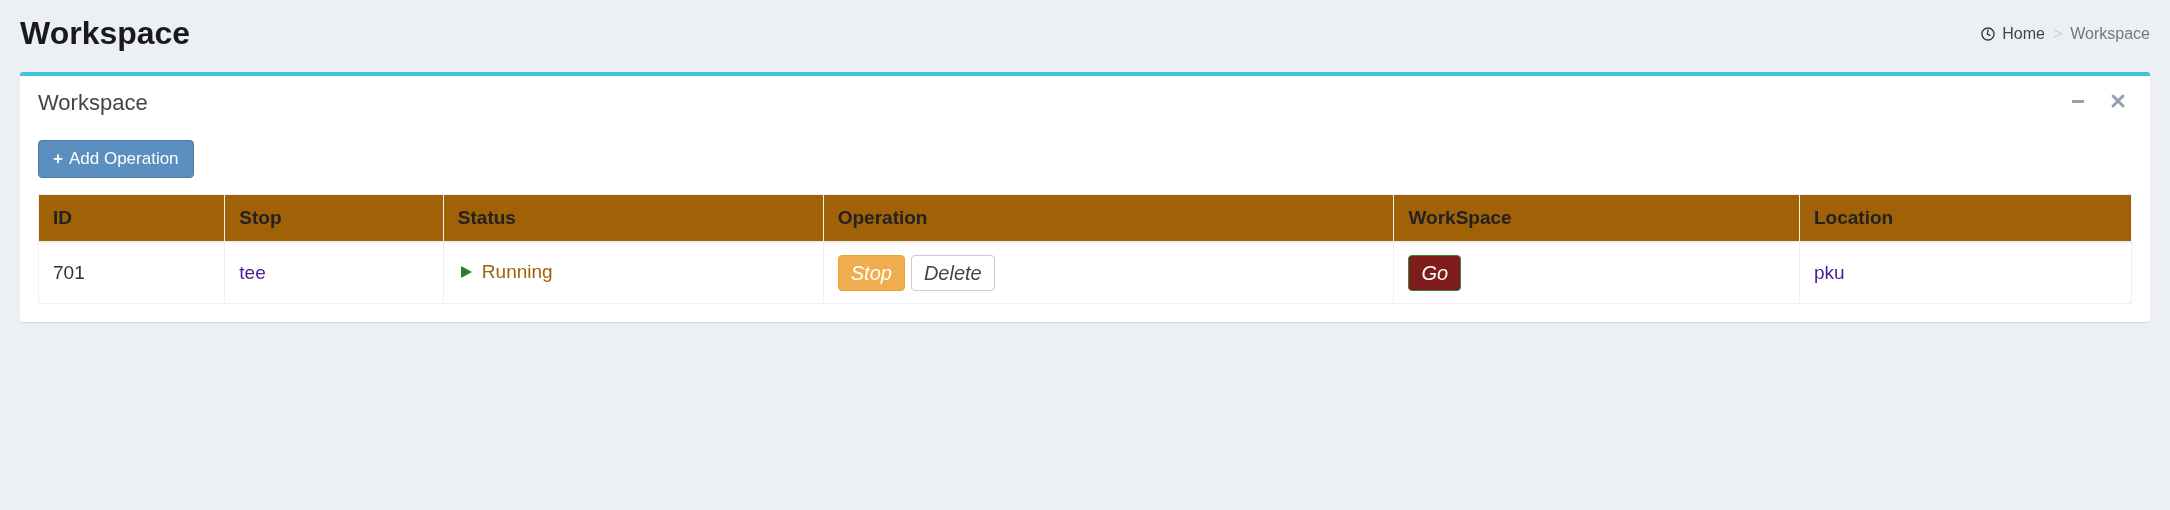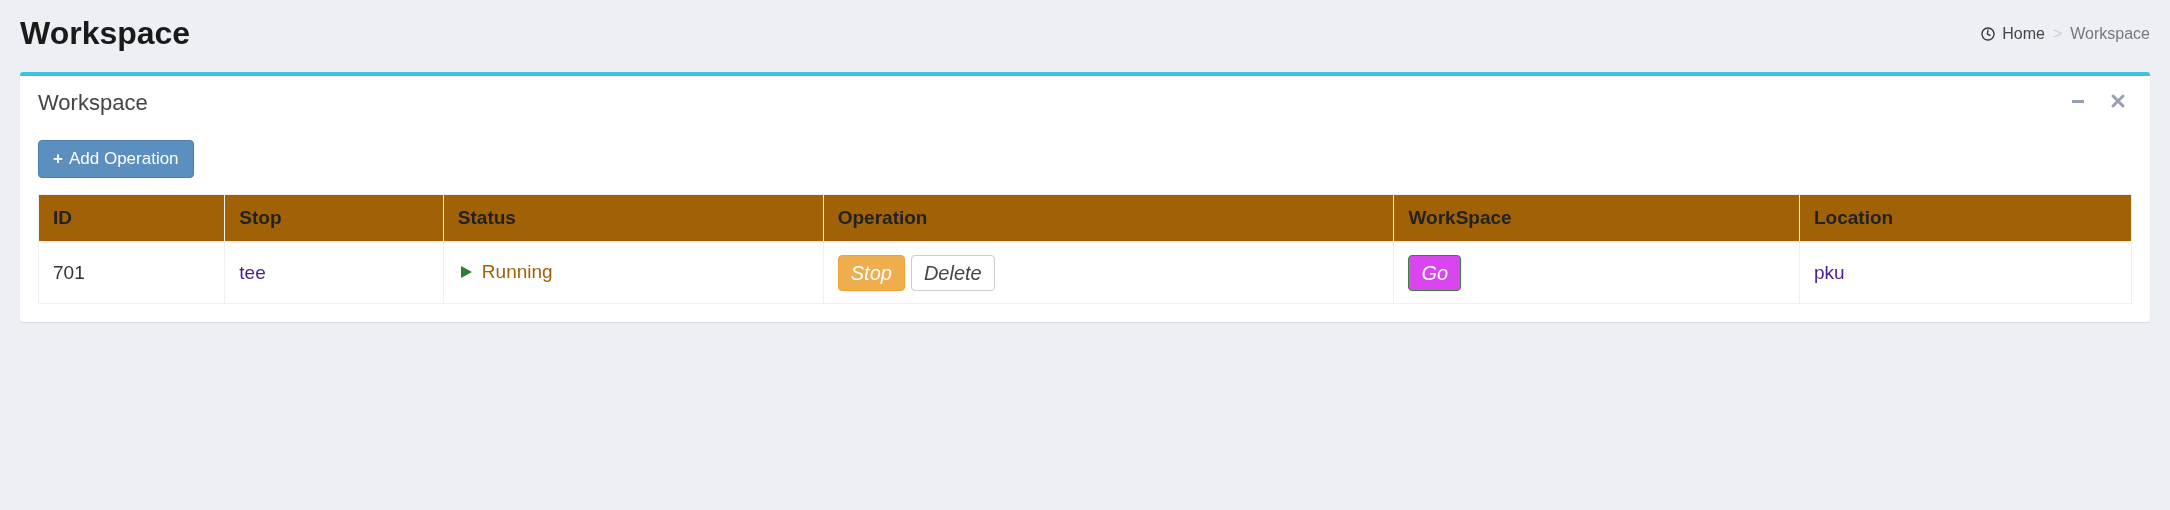--- a/index.html
+++ b/index.html
@@ -103,21 +103,21 @@
       border-color: #eea236;
       color: #fff;
     }
     .btn-default {
       background-color: #fff;
       border-color: #ccc;
       color: #444;
       text-align: center;
     }
     .btn-success {
-      background-color: #d946ef;
+      background-color: #7f1d1d;
       border-color: #398439;
       color: #fff;
       text-align: center;
     }
     .btn-sm {
       padding: 5px 12px;
       font-size: 20px;
       font-style: italic;
     }
     .plus-icon {

